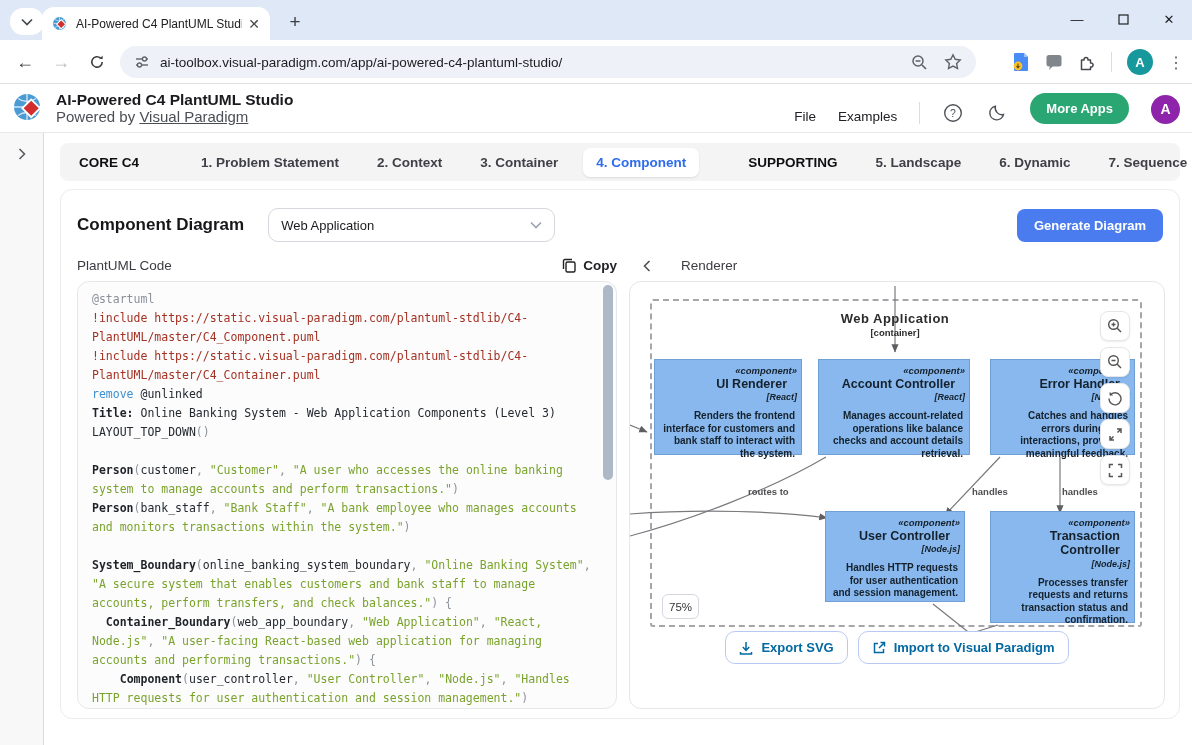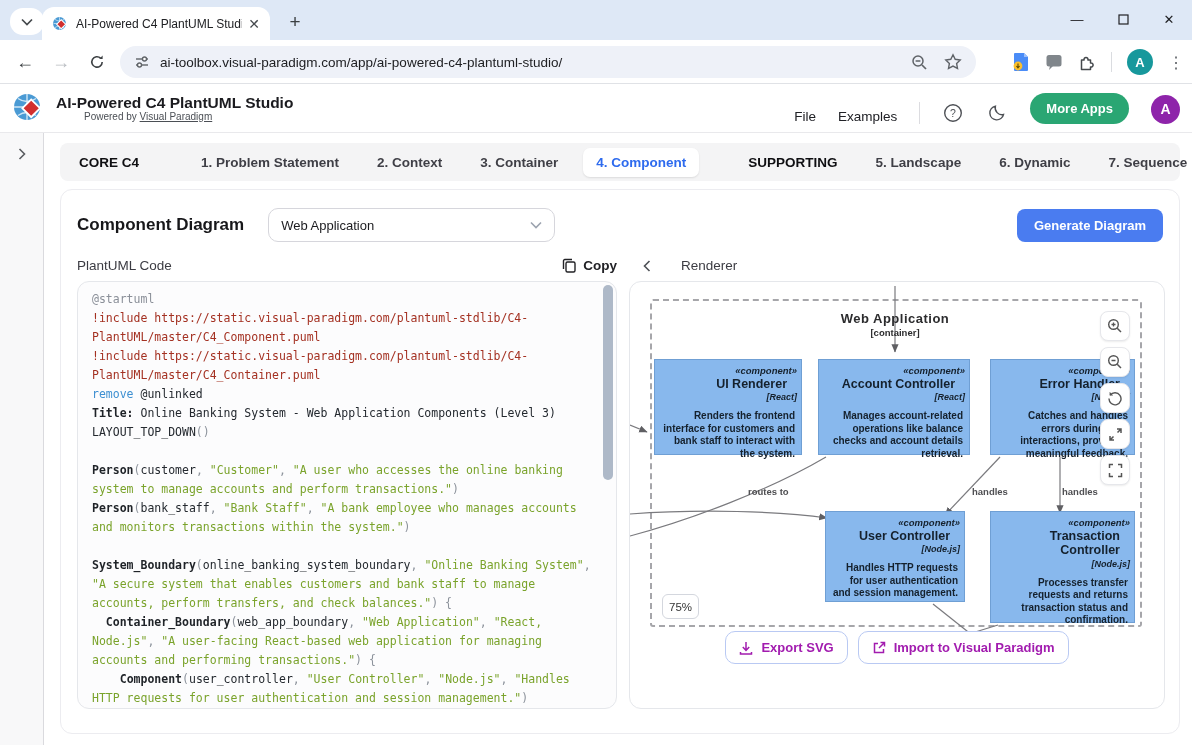--- a/index.html
+++ b/index.html
@@ -30,21 +30,21 @@
   .ext-area { position:absolute; right:8px; top:5px; height:34px; display:flex; align-items:center; gap:15px; }
   .ext-sep { width:1px; height:20px; background:#dadce0; }
   .browser-avatar { width:26px; height:26px; border-radius:50%; background:#17989c; color:#fff; font-size:13px; font-weight:bold;
     display:flex; align-items:center; justify-content:center; }
   .kebab { font-size:16px; color:#5f6368; letter-spacing:0; }
 
   
   .appheader { height:49px; background:#fff; border-bottom:1px solid #e9e9ec; display:flex; align-items:center; padding:0 12px; }
   .applogo { width:34px; height:34px; margin-right:10px; }
   .app-title { font-size:15.5px; font-weight:bold; color:#1b1b1f; line-height:17px; }
-  .app-sub { font-size:10px; color:#4b4f55;margin-left:28px; }
+  .app-sub { font-size:15px; color:#4b4f55; }
   .app-sub a { color:#4b4f55; text-decoration:underline; }
   .header-right { margin-left:auto; display:flex; align-items:flex-end; gap:22px; }
   .menu-link { font-size:13.5px; color:#202126; }
   .hdr-sep { width:1px; height:22px; background:#dcdce0; }
   .round-icon { width:22px; height:22px; display:flex; align-items:center; justify-content:center; color:#4e5156; }
   .more-apps { background:#2aa673; color:#fff; font-size:13px; font-weight:bold; padding:8px 16px; border-radius:17px; border:none; }
   .app-avatar { width:29px; height:29px; border-radius:50%; background:#8e24aa; color:#fff; font-weight:bold; font-size:14px;
     display:flex; align-items:center; justify-content:center; }
 
   
@@ -52,21 +52,21 @@
   .sidebar { width:44px; background:#f8f8f9; border-right:1px solid #dadade; position:relative; }
   .sidebar-toggle { position:absolute; top:13px; left:50%; transform:translateX(-50%); color:#5a5d61; }
   .main { flex:1; padding:10px 12px 0 16px; background:#fff; overflow:hidden; }
 
   .nav-tabs { height:38px; background:#f4f4f5; border-radius:8px; display:flex; align-items:center; padding:0 6px; gap:12px; margin-bottom:8px; }
   .nav-item { padding:7px 13px; font-size:13.5px; color:#3f3f46; border-radius:7px; white-space:nowrap;font-weight:bold; }
   .nav-item.section { font-weight:bold; color:#0f0f12; }
   .nav-item.active { background:#fff; color:#2e6bee; font-weight:bold; box-shadow:0 1px 2px rgba(0,0,0,.10); }
   .nav-divider { width:1px; height:20px; background:#d8d8dd; margin:0 6px; }
 
-  .content-card { border:1px solid #ececf0; border-radius:12px; padding:14px 16px 24px; }
+  .content-card { border:1px solid #ececf0; border-radius:12px; padding:14px 16px 9px; }
   .title-row { display:flex; align-items:center; margin:4px 0 16px; }
   .page-title { font-size:17px; font-weight:bold; color:#17171a; }
   .diagram-select { margin-left:24px; width:287px; height:34px; border:1px solid #d6d6dc; border-radius:10px; background:#fff;
     display:flex; align-items:center; justify-content:space-between; padding:0 12px; font-size:13px; color:#1b1b1f; }
   .generate-btn { margin-left:auto; background:#4a7cf0; color:#fff; font-weight:bold; font-size:13px; padding:9px 17px;
     border-radius:8px; border:none; }
 
   .labels-row { display:grid; grid-template-columns:540px 536px; gap:12px; align-items:center; margin-bottom:8px; }
   .code-label-wrap { display:flex; align-items:center; justify-content:space-between; }
   .panel-label { font-size:13.5px; color:#3c3c43; }
@@ -102,21 +102,21 @@
   .comp-box .tc { font-size:9px; font-style:italic; font-weight:bold; margin-top:1px; }
   .comp-box .ds { font-size:10px; font-weight:bold; line-height:1.25; margin-top:8px; padding:0 2px; }
 
   .float-controls { position:absolute; right:34px; top:29px; display:flex; flex-direction:column; gap:6px; z-index:5; }
   .fc-btn { width:30px; height:30px; background:#fff; border:1px solid #e6e7eb; border-radius:8px; box-shadow:0 1px 2px rgba(0,0,0,.08);
     display:flex; align-items:center; justify-content:center; color:#555; font-size:15px; }
   .zoom-badge { position:absolute; left:32px; top:312px; width:37px; height:25px; background:#fff; border:1px solid #d4d7de;
     border-radius:6px; display:flex; align-items:center; justify-content:center; font-size:11.5px; color:#333; z-index:4; }
 
   .preview-actions { position:absolute; left:0; right:0; top:349px; display:flex; justify-content:center; gap:10px; z-index:6; }
-  .action-btn { display:flex; align-items:center; gap:8px; background:#fff; border:1px solid #b9c9f3; color:#a21caf;
+  .action-btn { display:flex; align-items:center; gap:8px; background:#fff; border:1px solid #b9c9f3; color:#0369a1;
     border-radius:10px; padding:8px 13px; font-size:13px; font-weight:bold; }
 </style>
 </head>
 <body>
 
 <div class="tabstrip">
   <div class="tab-search">
     <svg width="12" height="8" viewBox="0 0 12 8">
         <polyline points="1,1.5 6,6.5 11,1.5" fill="none" stroke="#45494d" stroke-width="1.7"></polyline>
       </svg>

